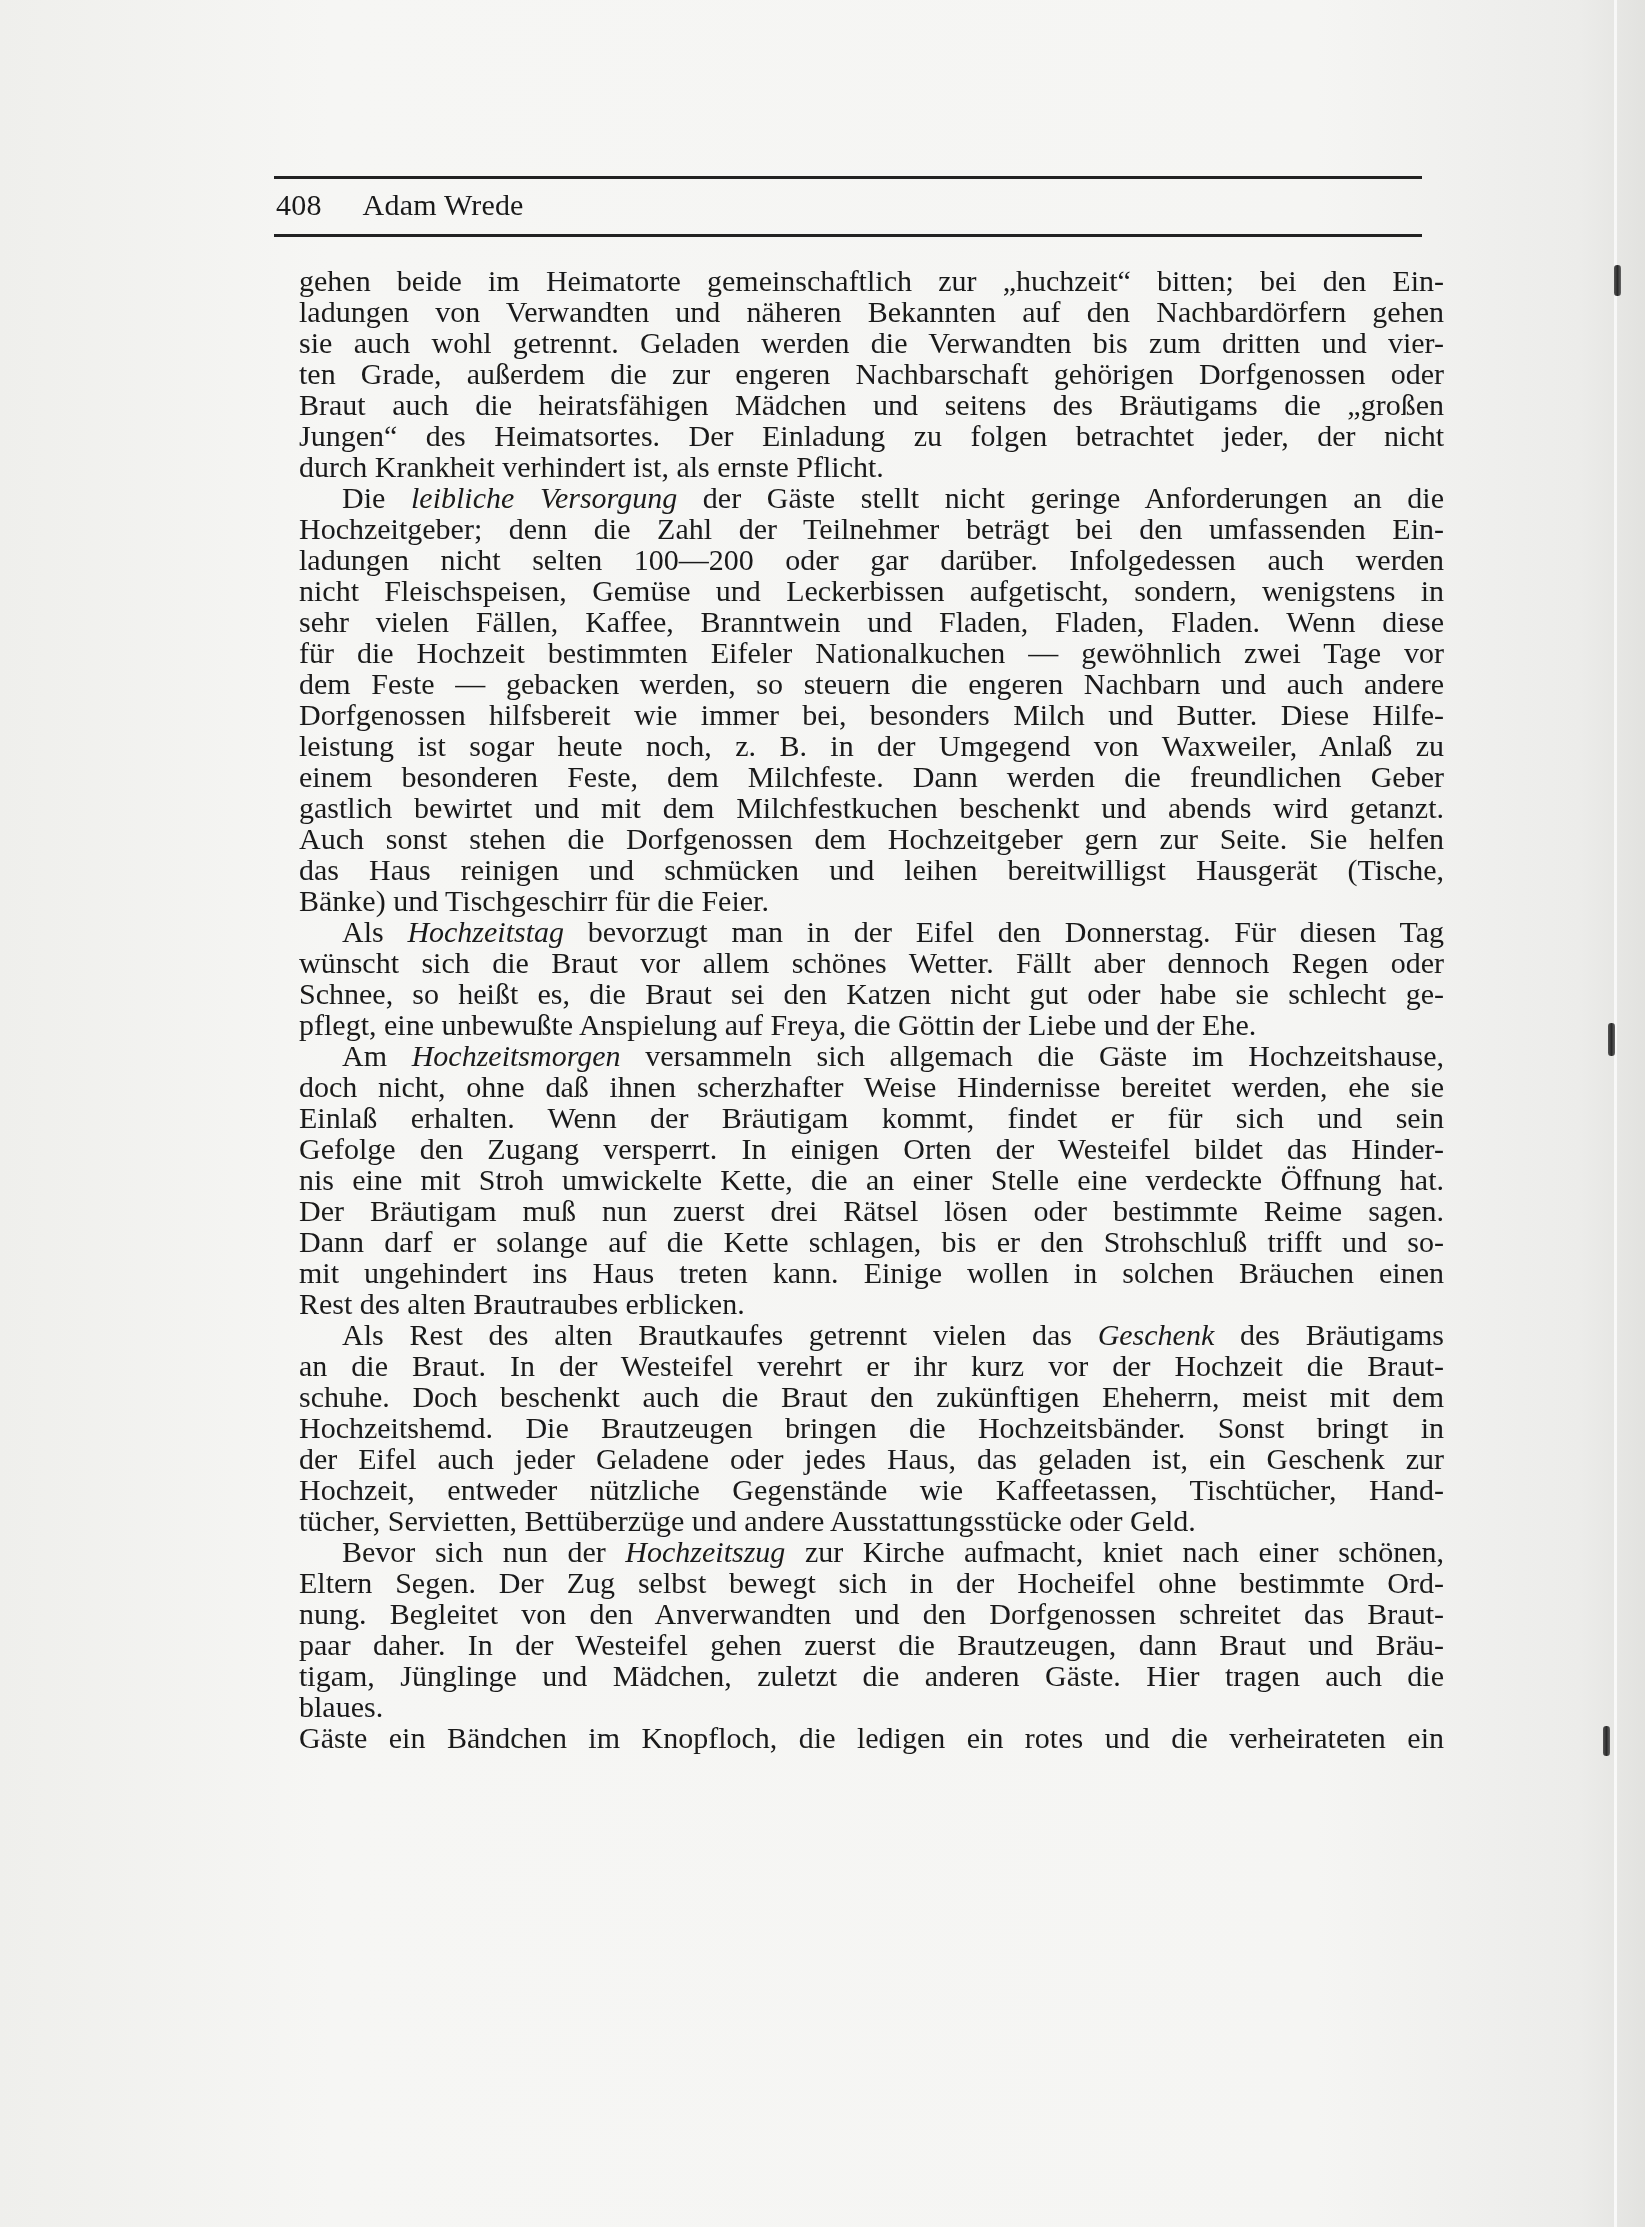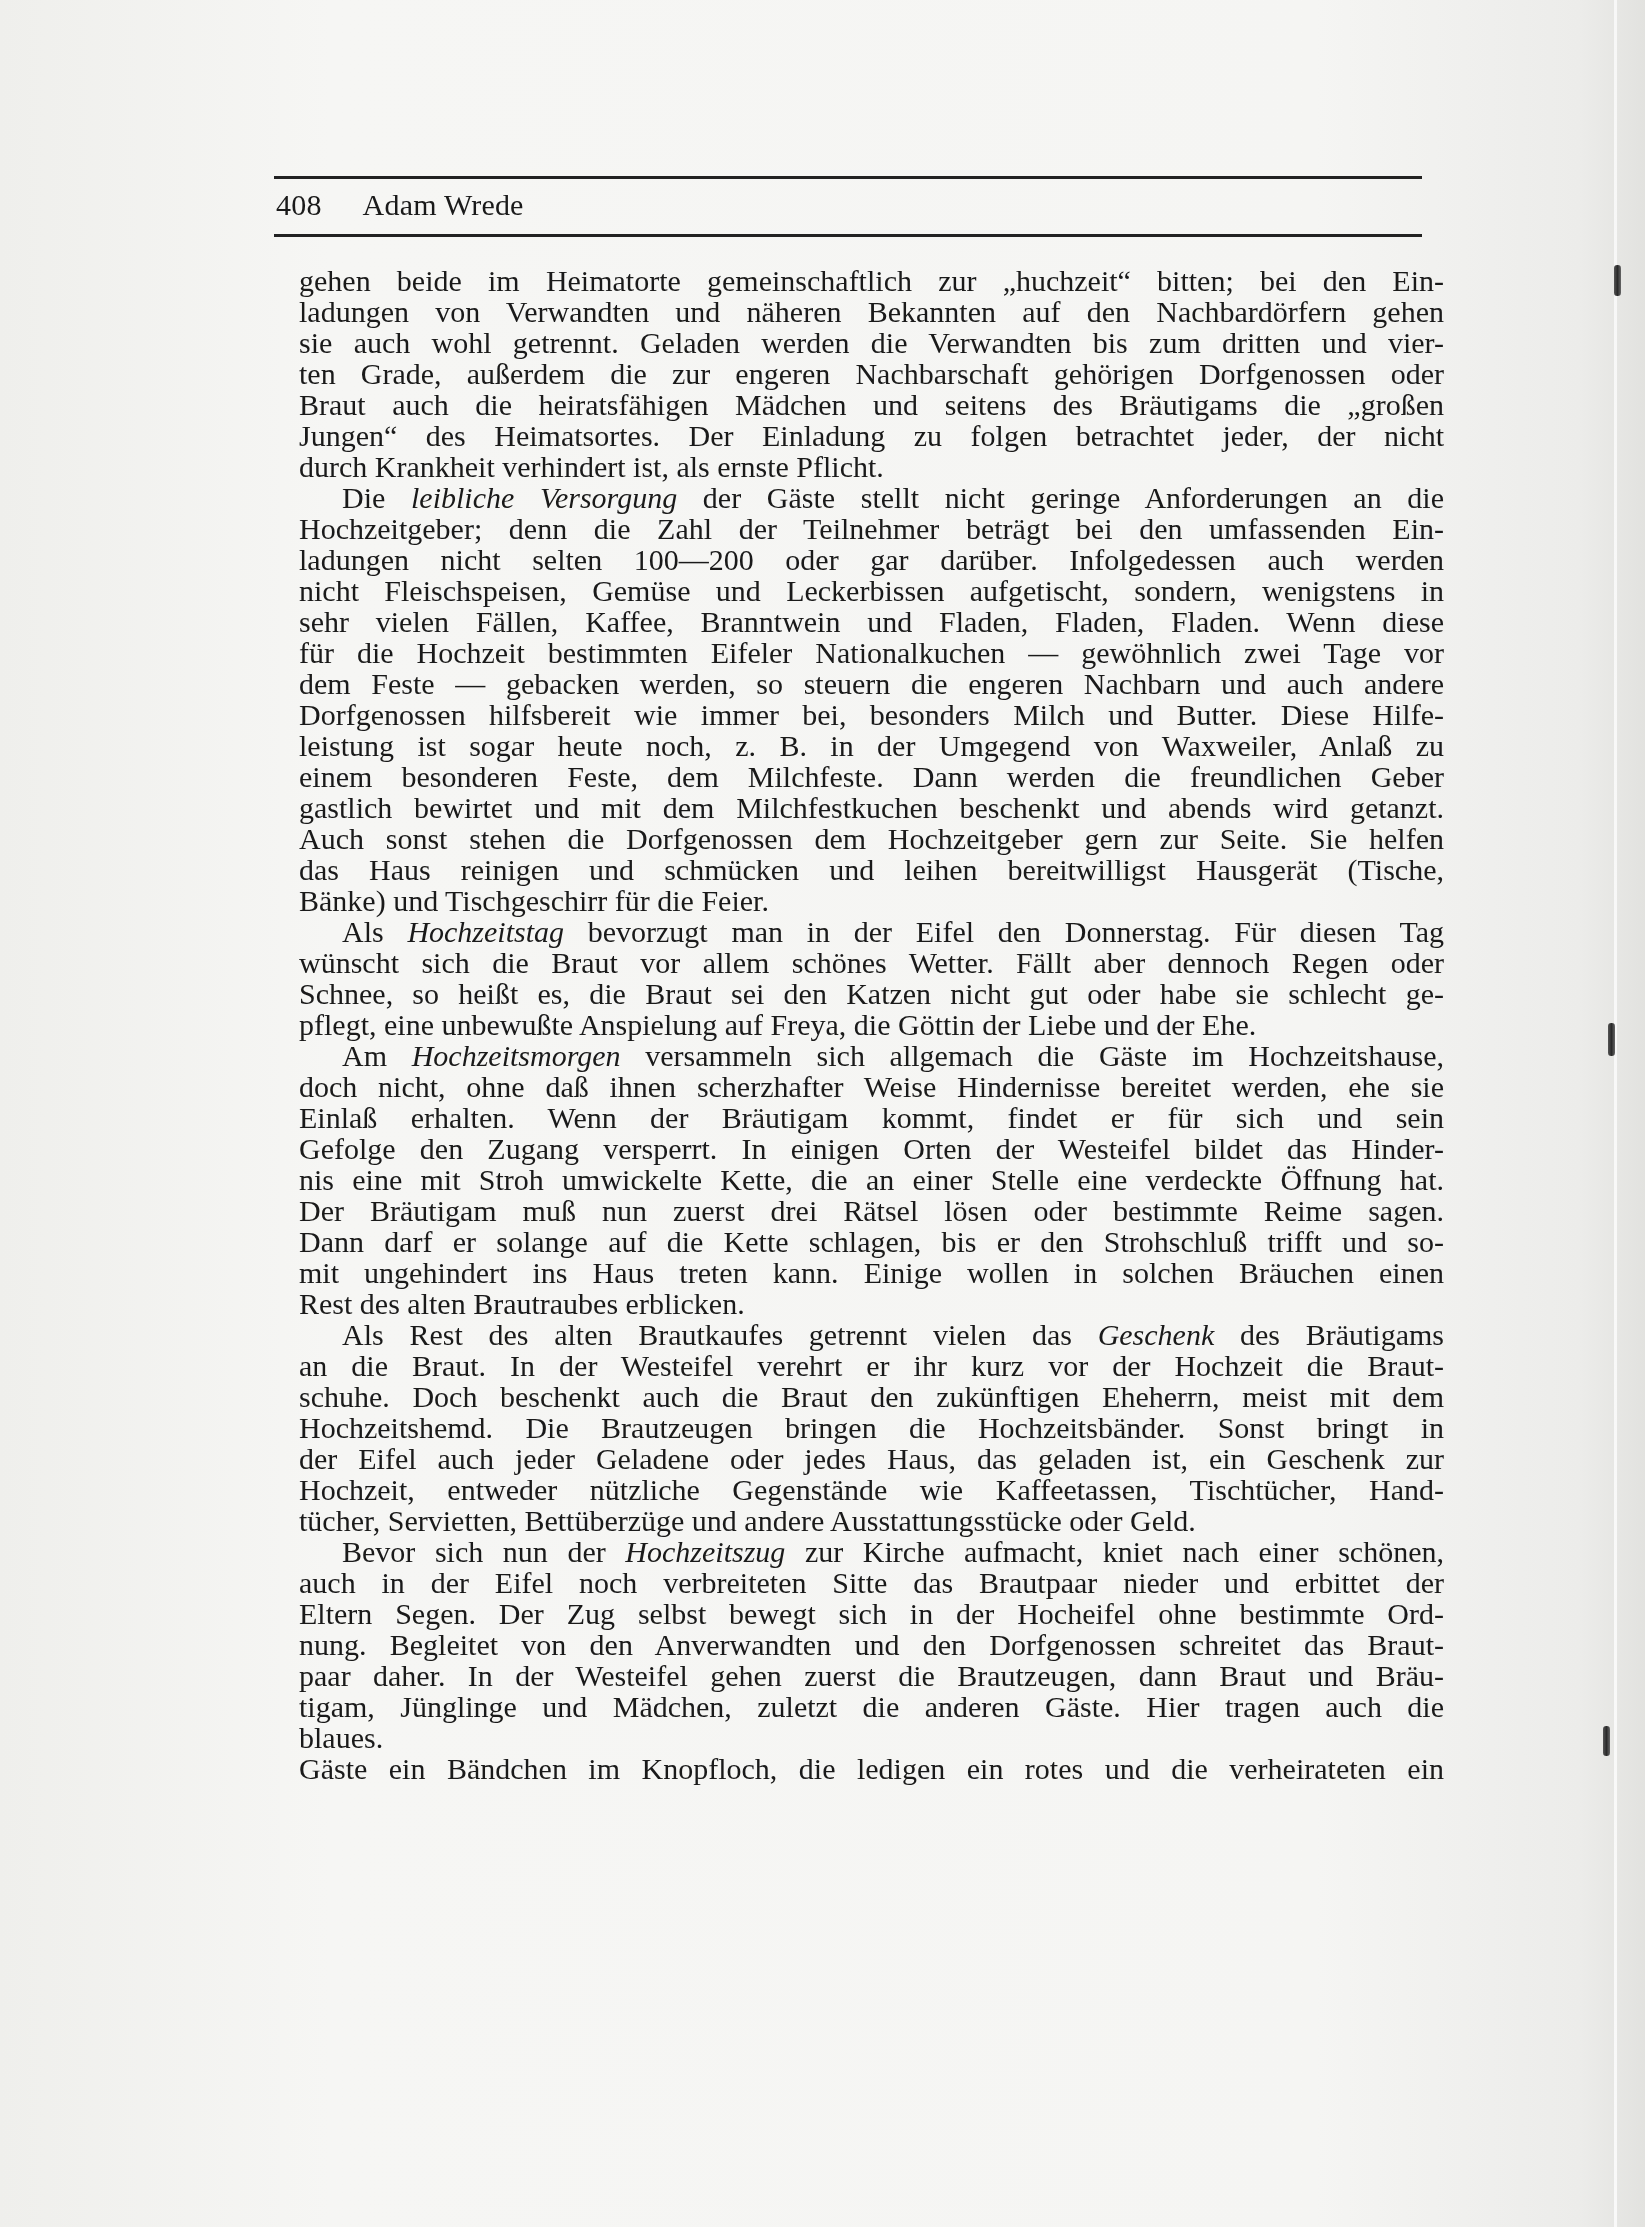--- a/index.html
+++ b/index.html
@@ -116,21 +116,20 @@
       <span class="line indent"><span>Als Rest des alten Brautkaufes getrennt vielen das </span><em>Geschenk</em><span> des Bräutigams</span></span>
       <span class="line">an die Braut.  In der Westeifel verehrt er ihr kurz vor der Hochzeit die Braut-</span>
       <span class="line">schuhe.  Doch beschenkt auch die Braut den zukünftigen Eheherrn, meist mit dem</span>
       <span class="line">Hochzeitshemd.  Die Brautzeugen bringen die Hochzeitsbänder.  Sonst bringt in</span>
       <span class="line">der Eifel auch jeder Geladene oder jedes Haus, das geladen ist, ein Geschenk zur</span>
       <span class="line">Hochzeit, entweder nützliche Gegenstände wie Kaffeetassen, Tischtücher, Hand-</span>
       <span class="line last">tücher, Servietten, Bettüberzüge und andere Ausstattungsstücke oder Geld.</span>
     </div>
     <div>
       <span class="line indent"><span>Bevor sich nun der </span><em>Hochzeitszug</em><span> zur Kirche aufmacht, kniet nach einer schönen,</span></span>
-      <span class="line">auch in der Eifel noch verbreiteten Sitte das Brautpaar nieder und erbittet der</span>
       <span class="line">Eltern Segen.  Der Zug selbst bewegt sich in der Hocheifel ohne bestimmte Ord-</span>
       <span class="line">nung.  Begleitet von den Anverwandten und den Dorfgenossen schreitet das Braut-</span>
       <span class="line">paar daher.  In der Westeifel gehen zuerst die Brautzeugen, dann Braut und Bräu-</span>
       <span class="line">tigam, Jünglinge und Mädchen, zuletzt die anderen Gäste.  Hier tragen auch die</span>
       <span class="line last">blaues.</span>
       <span class="line">Gäste ein Bändchen im Knopfloch, die ledigen ein rotes und die verheirateten ein</span>
     </div>
   </div>
 
 

